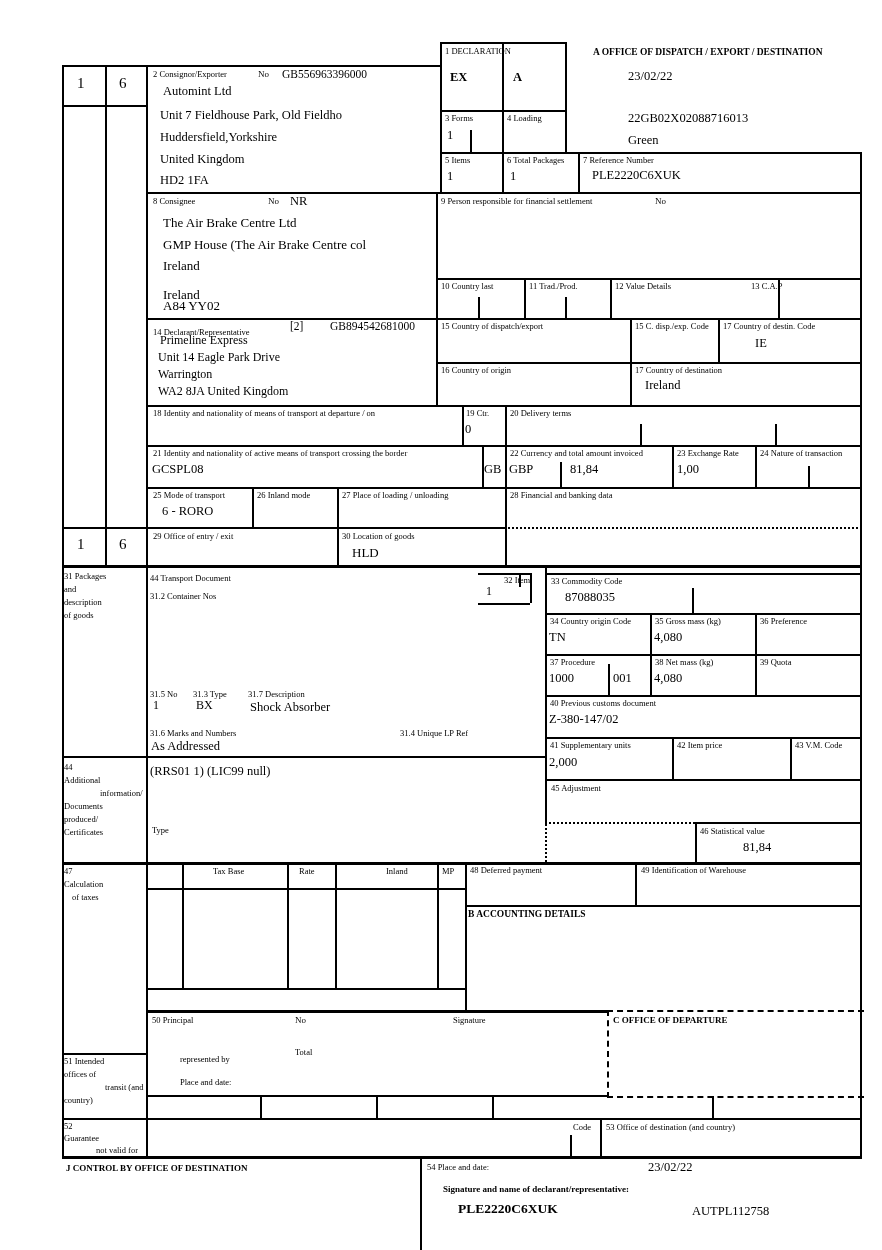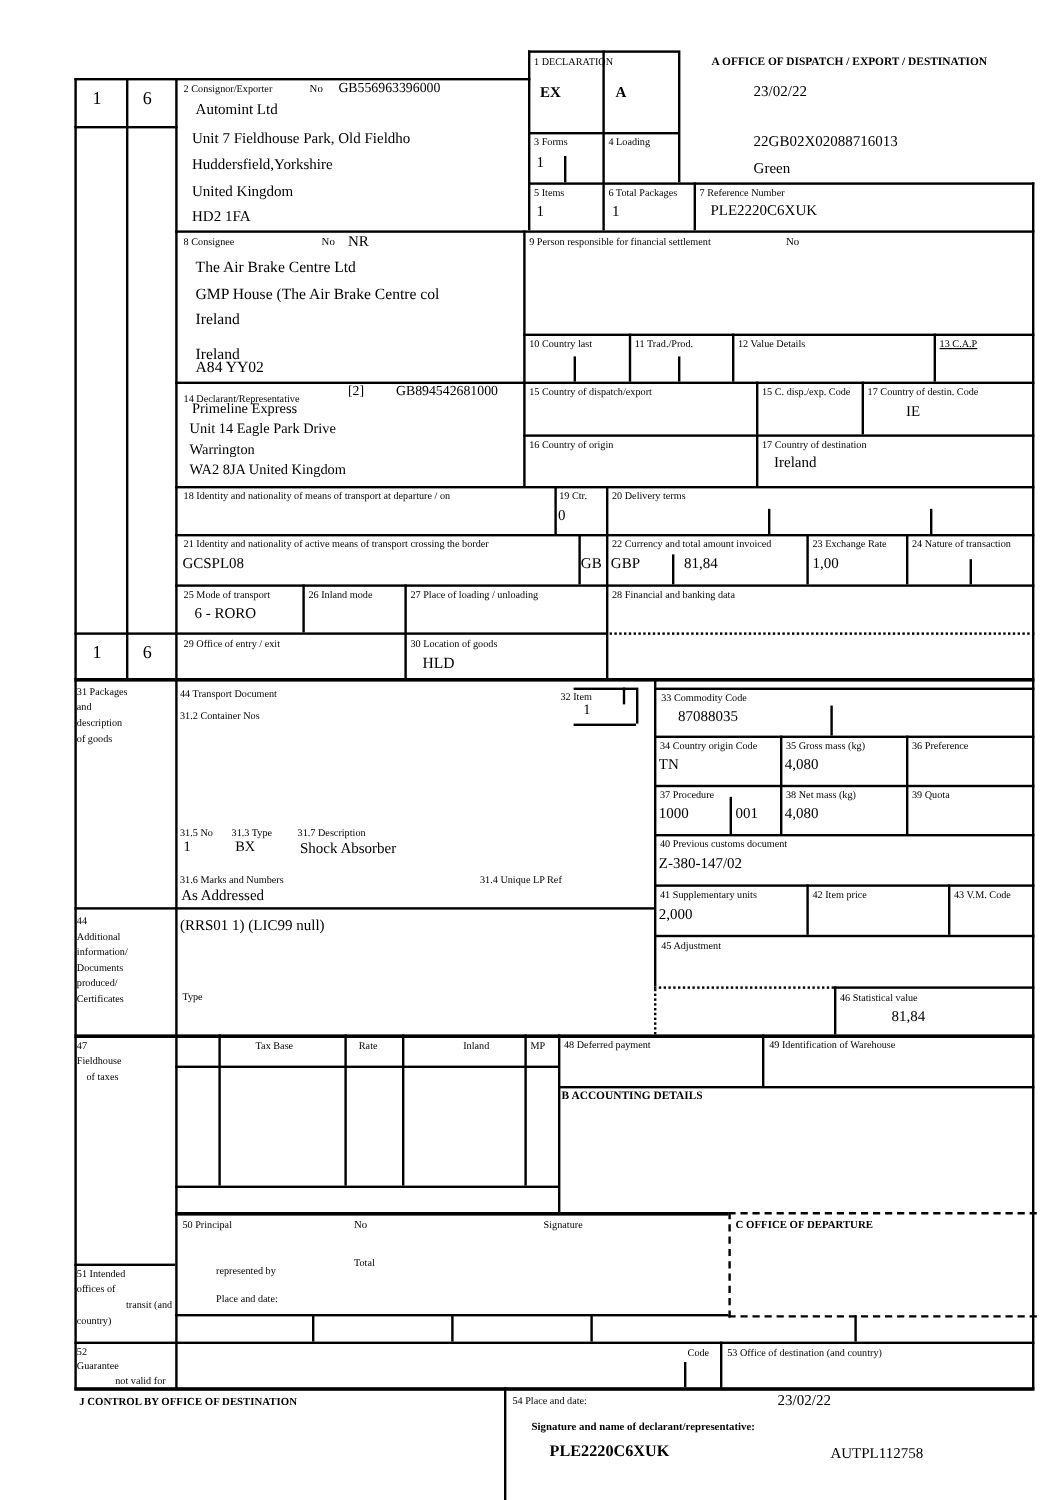--- a/index.html
+++ b/index.html
@@ -153,21 +153,21 @@
   <div class="val" style="left:163px;top:238px;font-size:13px;">GMP House (The Air Brake Centre col</div>
   <div class="val" style="left:163px;top:259px;font-size:13px;">Ireland</div>
   <div class="val" style="left:163px;top:288px;font-size:13px;">Ireland</div>
   <div class="val" style="left:163px;top:299px;font-size:13px;">A84 YY02</div>
   <div class="lab" style="left:441px;top:197px;">9 Person responsible for financial settlement</div>
   <div class="lab" style="left:655px;top:197px;font-size:9px;">No</div>
 
   <div class="lab" style="left:441px;top:282px;">10 Country last</div>
   <div class="lab" style="left:529px;top:282px;">11 Trad./Prod.</div>
   <div class="lab" style="left:615px;top:282px;">12 Value Details</div>
-  <div class="lab" style="left:783px;top:282px;text-decoration:underline;">13 C.A.P</div>
+  <div class="lab" style="left:751px;top:282px;">13 C.A.P</div>
 
   <div class="lab" style="left:153px;top:328px;">14 Declarant/Representative</div>
   <div class="val11" style="left:290px;top:320px;">[2]</div>
   <div class="val11" style="left:330px;top:320px;">GB894542681000</div>
   <div class="val" style="left:160px;top:334px;font-size:12px;">Primeline Express</div>
   <div class="val" style="left:158px;top:351px;font-size:12px;">Unit 14 Eagle Park Drive</div>
   <div class="val" style="left:158px;top:368px;font-size:12px;">Warrington</div>
   <div class="val" style="left:158px;top:385px;font-size:12px;">WA2 8JA United Kingdom</div>
 
   <div class="lab" style="left:441px;top:322px;">15 Country of dispatch/export</div>
@@ -200,21 +200,21 @@
   <div class="lab" style="left:153px;top:532px;">29 Office of entry / exit</div>
   <div class="lab" style="left:342px;top:532px;">30 Location of goods</div>
   <div class="val" style="left:352px;top:546px;font-size:13px;">HLD</div>
 
   <div class="lab" style="left:64px;top:572px;">31 Packages</div>
   <div class="lab" style="left:64px;top:585px;">and</div>
   <div class="lab" style="left:64px;top:598px;">description</div>
   <div class="lab" style="left:64px;top:611px;">of goods</div>
   <div class="lab" style="left:150px;top:574px;">44 Transport Document</div>
   <div class="lab" style="left:150px;top:592px;">31.2 Container Nos</div>
-  <div class="lab" style="left:467px;top:576px;text-align:right;">32 Item</div>
+  <div class="lab" style="left:504px;top:576px;text-align:right;">32 Item</div>
   <div class="val" style="left:486px;top:585px;font-size:12px;">1</div>
   <div class="lab" style="left:551px;top:577px;">33 Commodity Code</div>
   <div class="val" style="left:565px;top:591px;">87088035</div>
   <div class="lab" style="left:550px;top:617px;">34 Country origin Code</div>
   <div class="val" style="left:549px;top:631px;">TN</div>
   <div class="lab" style="left:655px;top:617px;">35 Gross mass (kg)</div>
   <div class="val" style="left:654px;top:631px;">4,080</div>
   <div class="lab" style="left:760px;top:617px;">36 Preference</div>
   <div class="lab" style="left:550px;top:658px;">37 Procedure</div>
   <div class="val" style="left:549px;top:672px;">1000</div>
@@ -233,31 +233,31 @@
   <div class="lab" style="left:150px;top:729px;">31.6 Marks and Numbers</div>
   <div class="val" style="left:151px;top:740px;">As Addressed</div>
   <div class="lab" style="left:400px;top:729px;">31.4 Unique LP Ref</div>
   <div class="lab" style="left:550px;top:741px;">41 Supplementary units</div>
   <div class="val" style="left:549px;top:756px;">2,000</div>
   <div class="lab" style="left:677px;top:741px;">42 Item price</div>
   <div class="lab" style="left:795px;top:741px;">43 V.M. Code</div>
 
   <div class="lab" style="left:64px;top:763px;">44</div>
   <div class="lab" style="left:64px;top:776px;">Additional</div>
-  <div class="lab" style="left:64px;top:789px;">information/</div>
+  <div class="lab" style="left:64px;top:789px;padding-left:36px;">information/</div>
   <div class="lab" style="left:64px;top:802px;">Documents</div>
   <div class="lab" style="left:64px;top:815px;">produced/</div>
   <div class="lab" style="left:64px;top:828px;">Certificates</div>
   <div class="val" style="left:150px;top:765px;">(RRS01 1) (LIC99 null)</div>
   <div class="lab" style="left:551px;top:784px;">45 Adjustment</div>
   <div class="lab" style="left:700px;top:827px;">46 Statistical value</div>
   <div class="val" style="left:743px;top:841px;">81,84</div>
 
   <div class="lab" style="left:64px;top:867px;">47</div>
-  <div class="lab" style="left:64px;top:880px;">Fieldhouse</div>
+  <div class="lab" style="left:64px;top:880px;">Calculation</div>
   <div class="lab" style="left:72px;top:893px;">of taxes</div>
   <div class="lab" style="left:152px;top:826px;">Type</div>
   <div class="lab" style="left:213px;top:867px;">Tax Base</div>
   <div class="lab" style="left:299px;top:867px;">Rate</div>
   <div class="lab" style="left:386px;top:867px;">Inland</div>
   <div class="lab" style="left:442px;top:867px;">MP</div>
   <div class="lab" style="left:295px;top:1048px;">Total</div>
   <div class="lab" style="left:470px;top:866px;">48 Deferred payment</div>
   <div class="lab" style="left:641px;top:866px;">49 Identification of Warehouse</div>
   <div class="sec" style="left:468px;top:909px;">B ACCOUNTING DETAILS</div>

